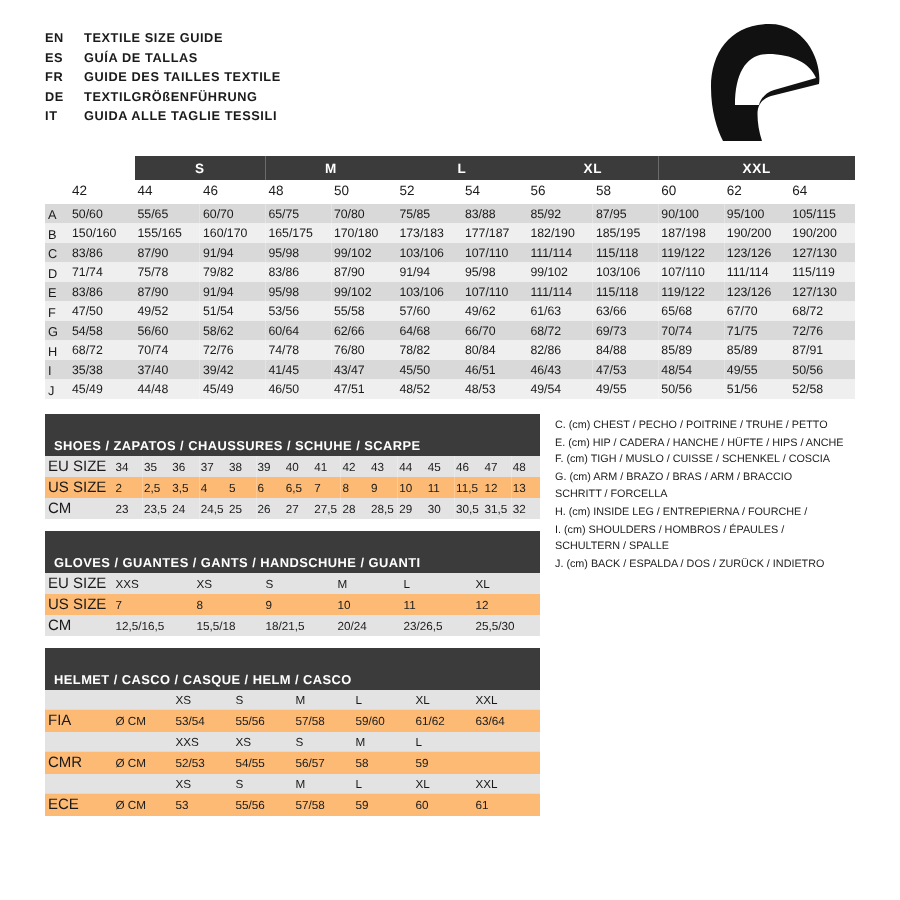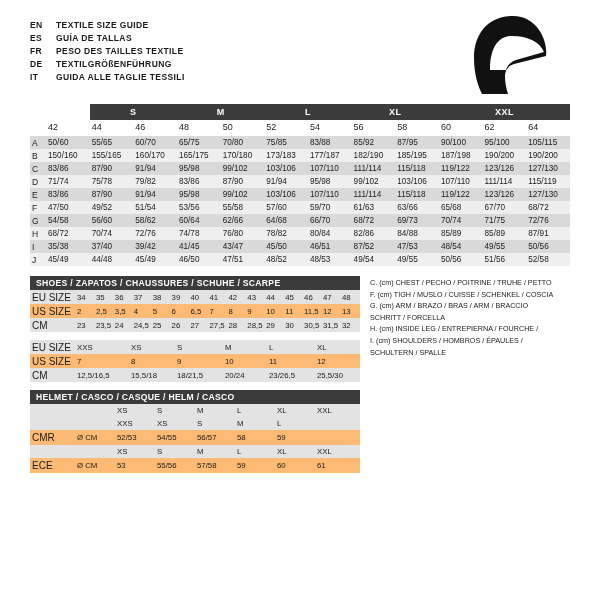--- a/index.html
+++ b/index.html
@@ -116,21 +116,21 @@
     padding-top: 2px;
   }
   .lower-right div { margin-bottom: 1px; }
 
   .sub-title {
     background: #3b3b3b;
     color: #fff;
     font-weight: bold;
     font-size: 8.6px;
     letter-spacing: .3px;
-    padding: 2px 4px 2px 6px;
+    padding: 16px 4px 2px 6px;
   }
   .sub-table {
     border-collapse: collapse;
     width: 100%;
     font-size: 7.8px;
     table-layout: fixed;
   }
   .sub-table td {
     padding: 1.5px 1px;
     white-space: nowrap;
@@ -157,21 +157,21 @@
       <div class="lang-row">
         <span class="lang-code">EN</span>
         <span class="lang-title">TEXTILE SIZE GUIDE</span>
       </div>
       <div class="lang-row">
         <span class="lang-code">ES</span>
         <span class="lang-title">GUÍA DE TALLAS</span>
       </div>
       <div class="lang-row">
         <span class="lang-code">FR</span>
-        <span class="lang-title">PESO DES TAILLES TEXTILE</span>
+        <span class="lang-title">GUIDE DES TAILLES TEXTILE</span>
       </div>
       <div class="lang-row">
         <span class="lang-code">DE</span>
         <span class="lang-title">TEXTILGRÖßENFÜHRUNG</span>
       </div>
       <div class="lang-row">
         <span class="lang-code">IT</span>
         <span class="lang-title">GUIDA ALLE TAGLIE TESSILI</span>
       </div>
     </div>
@@ -302,21 +302,21 @@
         <td>127/130</td>
       </tr>
       <tr class="zebra-light">
         <td class="rowlabel">F</td>
         <td>47/50</td>
         <td>49/52</td>
         <td>51/54</td>
         <td>53/56</td>
         <td>55/58</td>
         <td>57/60</td>
-        <td>59/70</td>
+        <td>49/62</td>
         <td>61/63</td>
         <td>63/66</td>
         <td>65/68</td>
         <td>67/70</td>
         <td>68/72</td>
       </tr>
       <tr class="zebra-dark">
         <td class="rowlabel">G</td>
         <td>54/58</td>
         <td>56/60</td>
@@ -348,21 +348,21 @@
       </tr>
       <tr class="zebra-dark">
         <td class="rowlabel">I</td>
         <td>35/38</td>
         <td>37/40</td>
         <td>39/42</td>
         <td>41/45</td>
         <td>43/47</td>
         <td>45/50</td>
         <td>46/51</td>
-        <td>87/52</td>
+        <td>46/43</td>
         <td>47/53</td>
         <td>48/54</td>
         <td>49/55</td>
         <td>50/56</td>
       </tr>
       <tr class="zebra-light">
         <td class="rowlabel">J</td>
         <td>45/49</td>
         <td>44/48</td>
         <td>45/49</td>
@@ -455,20 +455,21 @@
             <td>30</td>
             <td>30,5</td>
             <td>31,5</td>
             <td>32</td>
           </tr>
         </tbody>
       </table>
 
       <div class="blockgap"></div>
 
+      <div class="sub-title">GLOVES / GUANTES / GANTS / HANDSCHUHE / GUANTI</div>
       <table class="sub-table">
         <colgroup>
           <col style="width:46px">
             <col style="width:54px">
             <col style="width:46px">
             <col style="width:48px">
             <col style="width:44px">
             <col style="width:48px">
             <col>
         </colgroup>
@@ -521,20 +522,30 @@
           <tr class="shade">
             <td class="lbl"></td>
             <td></td>
             <td class="sz">XS</td>
             <td class="sz">S</td>
             <td class="sz">M</td>
             <td class="sz">L</td>
             <td class="sz">XL</td>
             <td class="sz">XXL</td>
           </tr>
+          <tr class="shade2">
+            <td class="lbl">FIA</td>
+            <td class="diam">Ø CM</td>
+            <td>53/54</td>
+            <td>55/56</td>
+            <td>57/58</td>
+            <td>59/60</td>
+            <td>61/62</td>
+            <td>63/64</td>
+          </tr>
           <tr class="shade">
             <td class="lbl"></td>
             <td></td>
             <td class="sz">XXS</td>
             <td class="sz">XS</td>
             <td class="sz">S</td>
             <td class="sz">M</td>
             <td class="sz">L</td>
             <td></td>
           </tr>
@@ -567,21 +578,23 @@
             <td>59</td>
             <td>60</td>
             <td>61</td>
           </tr>
         </tbody>
       </table>
     </div>
 
     <div class="lower-right">
       <div>C. (cm) CHEST / PECHO / POITRINE / TRUHE / PETTO</div>
+      <div>E. (cm) HIP / CADERA / HANCHE / HÜFTE / HIPS / ANCHE</div>
       <div>F. (cm) TIGH / MUSLO / CUISSE / SCHENKEL / COSCIA</div>
       <div>G. (cm) ARM / BRAZO / BRAS / ARM / BRACCIO</div>
       <div>SCHRITT / FORCELLA</div>
       <div>H. (cm) INSIDE LEG / ENTREPIERNA / FOURCHE /</div>
       <div>I. (cm) SHOULDERS / HOMBROS / ÉPAULES /</div>
       <div>SCHULTERN / SPALLE</div>
+      <div>J. (cm) BACK / ESPALDA / DOS / ZURÜCK / INDIETRO</div>
     </div>
   </div>
 </div>
 
 </body></html>

